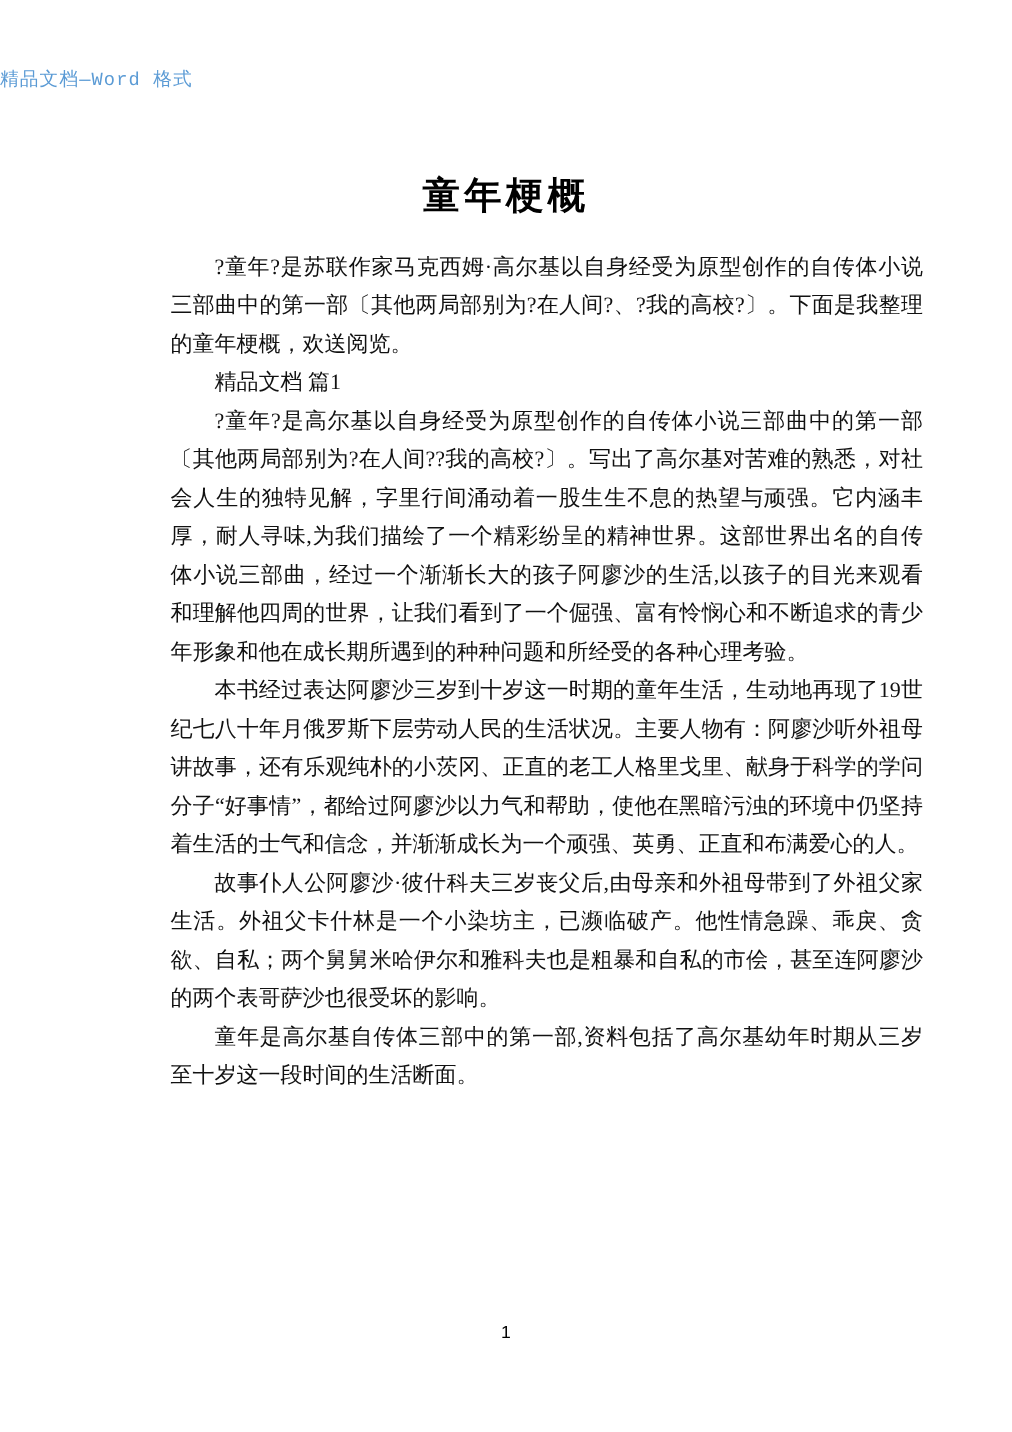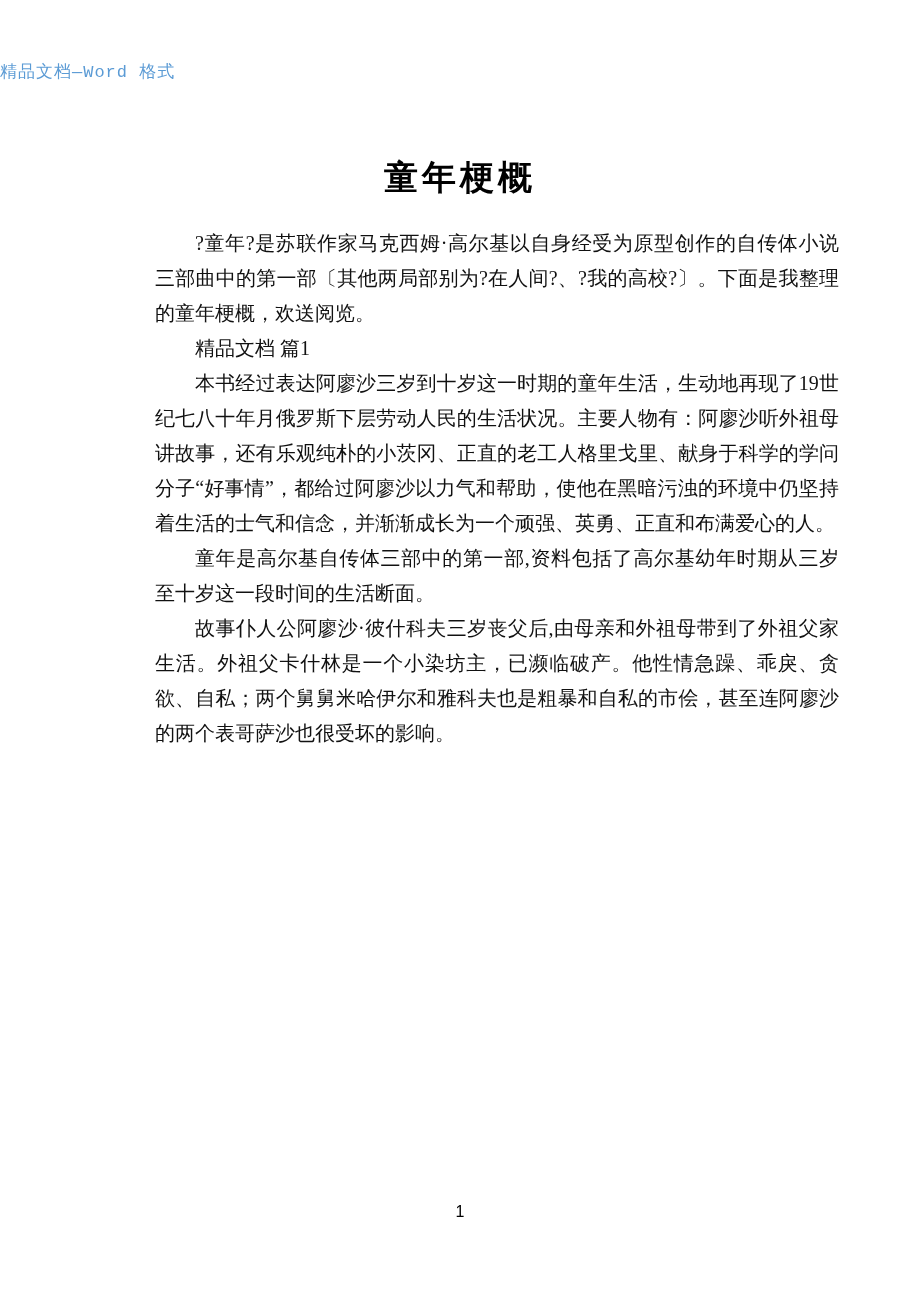--- a/index.html
+++ b/index.html
@@ -70,20 +70,21 @@
 
 <div class="page">
 
   <div class="doc-header">精品文档—Word 格式</div>
 
   <h1 class="doc-title">童年梗概</h1>
 
   <div class="doc-body">
     <p>?童年?是苏联作家马克西姆·高尔基以自身经受为原型创作的自传体小说三部曲中的第一部〔其他两局部别为?在人间?、?我的高校?〕。下面是我整理的童年梗概，欢送阅览。</p>
     <p>精品文档 篇1</p>
+    <p>?童年?是高尔基以自身经受为原型创作的自传体小说三部曲中的第一部〔其他两局部别为?在人间??我的高校?〕。写出了高尔基对苦难的熟悉，对社会人生的独特见解，字里行间涌动着一股生生不息的热望与顽强。它内涵丰厚，耐人寻味,为我们描绘了一个精彩纷呈的精神世界。这部世界出名的自传体小说三部曲，经过一个渐渐长大的孩子阿廖沙的生活,以孩子的目光来观看和理解他四周的世界，让我们看到了一个倔强、富有怜悯心和不断追求的青少年形象和他在成长期所遇到的种种问题和所经受的各种心理考验。</p>
     <p>本书经过表达阿廖沙三岁到十岁这一时期的童年生活，生动地再现了19世纪七八十年月俄罗斯下层劳动人民的生活状况。主要人物有：阿廖沙听外祖母讲故事，还有乐观纯朴的小茨冈、正直的老工人格里戈里、献身于科学的学问分子“好事情”，都给过阿廖沙以力气和帮助，使他在黑暗污浊的环境中仍坚持着生活的士气和信念，并渐渐成长为一个顽强、英勇、正直和布满爱心的人。</p>
+    <p>故事仆人公阿廖沙·彼什科夫三岁丧父后,由母亲和外祖母带到了外祖父家生活。外祖父卡什林是一个小染坊主，已濒临破产。他性情急躁、乖戾、贪欲、自私；两个舅舅米哈伊尔和雅科夫也是粗暴和自私的市侩，甚至连阿廖沙的两个表哥萨沙也很受坏的影响。</p>
     <p>童年是高尔基自传体三部中的第一部,资料包括了高尔基幼年时期从三岁至十岁这一段时间的生活断面。</p>
-    <p>故事仆人公阿廖沙·彼什科夫三岁丧父后,由母亲和外祖母带到了外祖父家生活。外祖父卡什林是一个小染坊主，已濒临破产。他性情急躁、乖戾、贪欲、自私；两个舅舅米哈伊尔和雅科夫也是粗暴和自私的市侩，甚至连阿廖沙的两个表哥萨沙也很受坏的影响。</p>
   </div>
 
   <div class="page-number">1</div>
 
 </div>
 
 </body></html>

